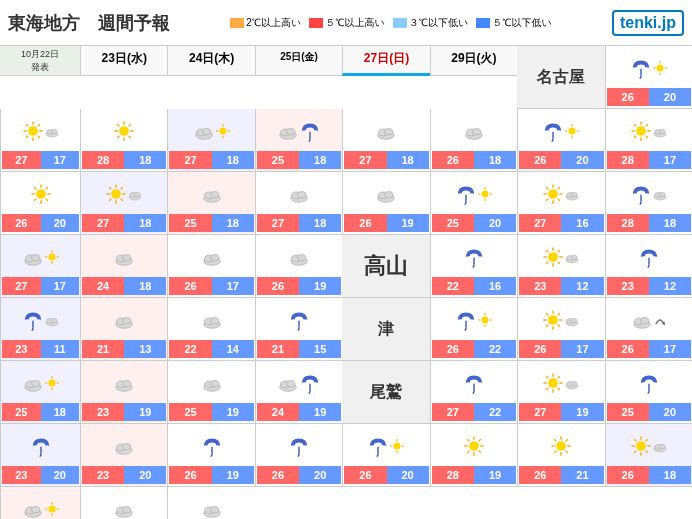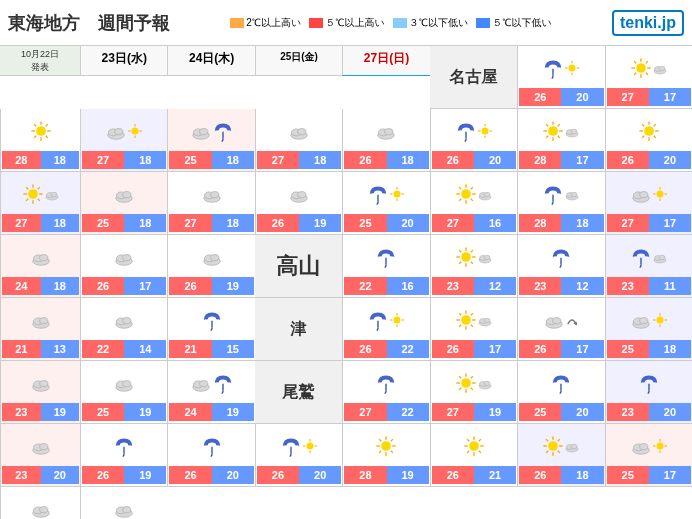--- a/index.html
+++ b/index.html
@@ -105,22 +105,25 @@
     </div>
     <div class="date-header-cell" style="height:30px;text-align:center;padding:4px 2px;font-size:12px;font-weight:bold;border-left:1px solid #ccc;border-bottom:1px solid #ccc;background:#f8f8f8;">
       <span>23日(水)</span>
     </div>
     <div class="date-header-cell" style="height:30px;text-align:center;padding:4px 2px;font-size:12px;font-weight:bold;border-left:1px solid #ccc;border-bottom:1px solid #ccc;background:#f8f8f8;">
       <span>24日(木)</span>
     </div>
     <div class="date-header-cell" style="height:30px;text-align:center;padding:4px 2px;font-size:10px;font-weight:bold;border-left:1px solid #ccc;border-bottom:1px solid #ccc;background:#f8f8f8;">
       <span>25日(金)</span>
     </div>
-    <div class="date-header-cell sun" style="height:30px;text-align:center;padding:4px 2px;font-size:12px;font-weight:bold;border-left:1px solid #ccc;border-bottom:1px solid #0ea5e9;color:#cc0000;background:#f8f8f8;">
+    <div class="date-header-cell sun" style="height:30px;text-align:center;padding:4px 2px;font-size:12px;font-weight:bold;border-left:1px solid #ccc;border-bottom:3px solid #0ea5e9;color:#cc0000;background:#f8f8f8;">
       <span>27日(日)</span>
+    </div>
+    <div class="date-header-cell" style="height:30px;text-align:center;padding:4px 2px;font-size:12px;font-weight:bold;border-left:1px solid #ccc;border-bottom:1px solid #ccc;background:#f8f8f8;">
+      <span>29日(火)</span>
     </div>
 
   <div style="background: rgb(240, 240, 240); border-bottom: 1px solid rgb(204, 204, 204); display: flex; align-items: center; justify-content: center; font-size: 16px; font-weight: bold; color: rgb(51, 51, 51); height: 63px;">名古屋</div>
       <div style="border-left: 1px solid rgb(204, 204, 204); border-bottom: 1px solid rgb(204, 204, 204); display: flex; flex-direction: column; align-items: center; padding: 2px 1px; height: 63px; background: rgb(255, 255, 255);">
         <div style="flex: 1 1 0%; display: flex; align-items: center; justify-content: center;">
           <div style="display:flex;align-items:center;justify-content:center;">
             <svg width="22" height="22" viewBox="0 0 32 32">
               <path d="M16 5 Q4 5 4 17 Q4 15 10 15 Q10 11 16 11 Q22 11 22 15 Q28 15 28 17 Q28 5 16 5Z" fill="#4466cc"></path>
               <line x1="16" y1="17" x2="16" y2="27" stroke="#3355aa" stroke-width="2"></line>
               <path d="M16 27 Q16 31 14 31" fill="none" stroke="#3355aa" stroke-width="2"></path>

